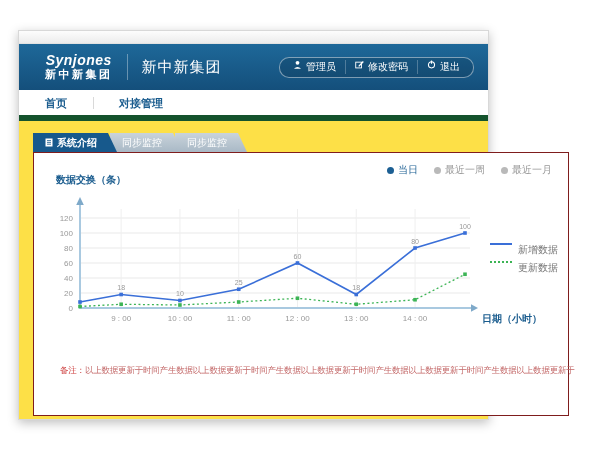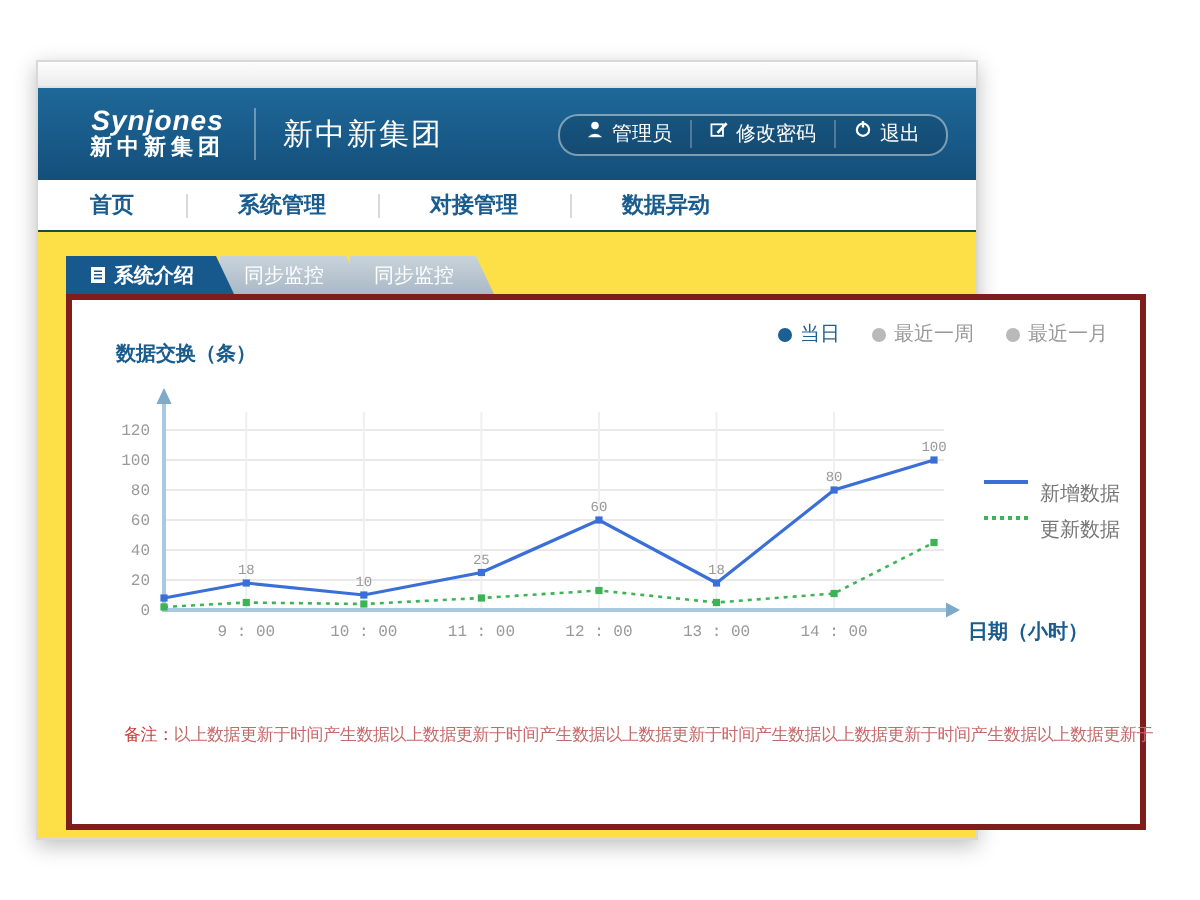--- a/index.html
+++ b/index.html
@@ -8,30 +8,30 @@
   .topstrip{height:12px;background:linear-gradient(#fdfdfd,#ececec);border-bottom:1px solid #e2e2e2;}
   .header{height:46px;background:linear-gradient(180deg,#1e6899,#144f7b);display:flex;align-items:center;padding:0 14px;color:#fff;}
   .logo{text-align:center;margin-left:12px;}
   .logo-main{font-size:14px;font-weight:bold;font-style:italic;letter-spacing:.5px;line-height:15px;}
   .logo-sub{font-size:11px;font-weight:bold;letter-spacing:2.5px;line-height:13px;}
   .header-divider{width:1px;height:26px;background:rgba(255,255,255,.35);margin:0 14px;}
   .site-title{font-size:15px;letter-spacing:1px;}
   .user-actions{margin-left:auto;display:flex;align-items:center;border:1px solid rgba(255,255,255,.45);background:rgba(0,0,0,.12);border-radius:10px;height:19px;padding:0 4px;}
   .user-action{display:flex;align-items:flex-start;gap:4px;font-size:10px;padding:0 9px;cursor:pointer;color:#fff;}
   .user-action+.user-action{border-left:1px solid rgba(255,255,255,.25);}
-  .nav{height:25px;background:#fff;border-bottom:1px solid #14532d;display:flex;align-items:center;}
+  .nav{height:25px;background:#fff;border-bottom:6px solid #14532d;display:flex;align-items:center;}
   .nav-item{font-size:11px;font-weight:bold;color:#1a5c8e;padding:0 26px;line-height:24px;cursor:pointer;position:relative;}
   .nav-item+.nav-item::before{content:"";position:absolute;left:0;top:6px;height:12px;width:1px;background:#d9d9d9;}
-  .page-body{position:relative;height:305px;font-family:Liberation Mono, monospace;}
+  .page-body{position:relative;height:305px;}
   .tabs{position:absolute;left:14px;top:12px;display:flex;}
   .tab{height:19px;font-size:10px;color:#fff;padding:0 20px 0 12px;background:linear-gradient(#c9d3db,#a9b9c6);clip-path:polygon(0 0,calc(100% - 9px) 0,100% 100%,0 100%);display:flex;align-items:center;gap:4px;cursor:pointer;position:relative;}
   .tab:not(:first-child){margin-left:-7px;}
   .tab.active{background:#17598c;z-index:3;font-weight:bold;}
   .tab:nth-child(2){z-index:2;} .tab:nth-child(3){z-index:1;}
-  .card{position:absolute;left:14px;top:31px;width:534px;height:262px;background:#fff;border:3px solid #7f1d1d;}
+  .card{position:absolute;left:14px;top:31px;width:534px;height:262px;background:#fff;border:1px solid #7f1d1d;}
   .filters{position:absolute;top:10px;right:16px;display:flex;gap:16px;}
   .filter{display:flex;align-items:center;gap:4px;font-size:10px;color:#999;cursor:pointer;}
   .filter .dot{width:7px;height:7px;border-radius:50%;background:#b9b9b9;}
   .filter.selected .dot{background:#1c5f93;}
   .filter.selected{color:#1c5f93;}
   .ylabel{position:absolute;left:22px;top:20px;font-size:10px;font-weight:bold;color:#1a5c8e;}
   svg.chart{position:absolute;left:0;top:0;width:534px;height:200px;pointer-events:none;}
   .tick{font-size:8px;fill:#999;}
   .plabel{font-size:7px;fill:#999;}
   .axis-title{font-size:10px;font-weight:bold;fill:#1a5c8e;}
@@ -82,23 +82,21 @@
               <line x1="5" y1="0.6" x2="5" y2="4.2" stroke="currentColor" stroke-width="1.3"></line>
             </svg>
           </span>
           <span>退出</span>
         </span>
       </div>
   </div>
 
   <div class="nav">
       <div class="nav-item">首页</div>
-      <div class="nav-item">系统管理</div>
       <div class="nav-item">对接管理</div>
-      <div class="nav-item">数据异动</div>
     </div>
 
   <div class="page-body">
     <div class="tabs">
         <div class="tab active">
           <span style="display: inline-flex; align-items: center;">
             <svg width="8" height="9" viewBox="0 0 8 9">
               <rect x="0.5" y="0.5" width="7" height="8" fill="#ffffff"></rect>
               <line x1="2" y1="2.6" x2="6" y2="2.6" stroke="#17598c" stroke-width="0.8"></line>
               <line x1="2" y1="4.4" x2="6" y2="4.4" stroke="#17598c" stroke-width="0.8"></line>

